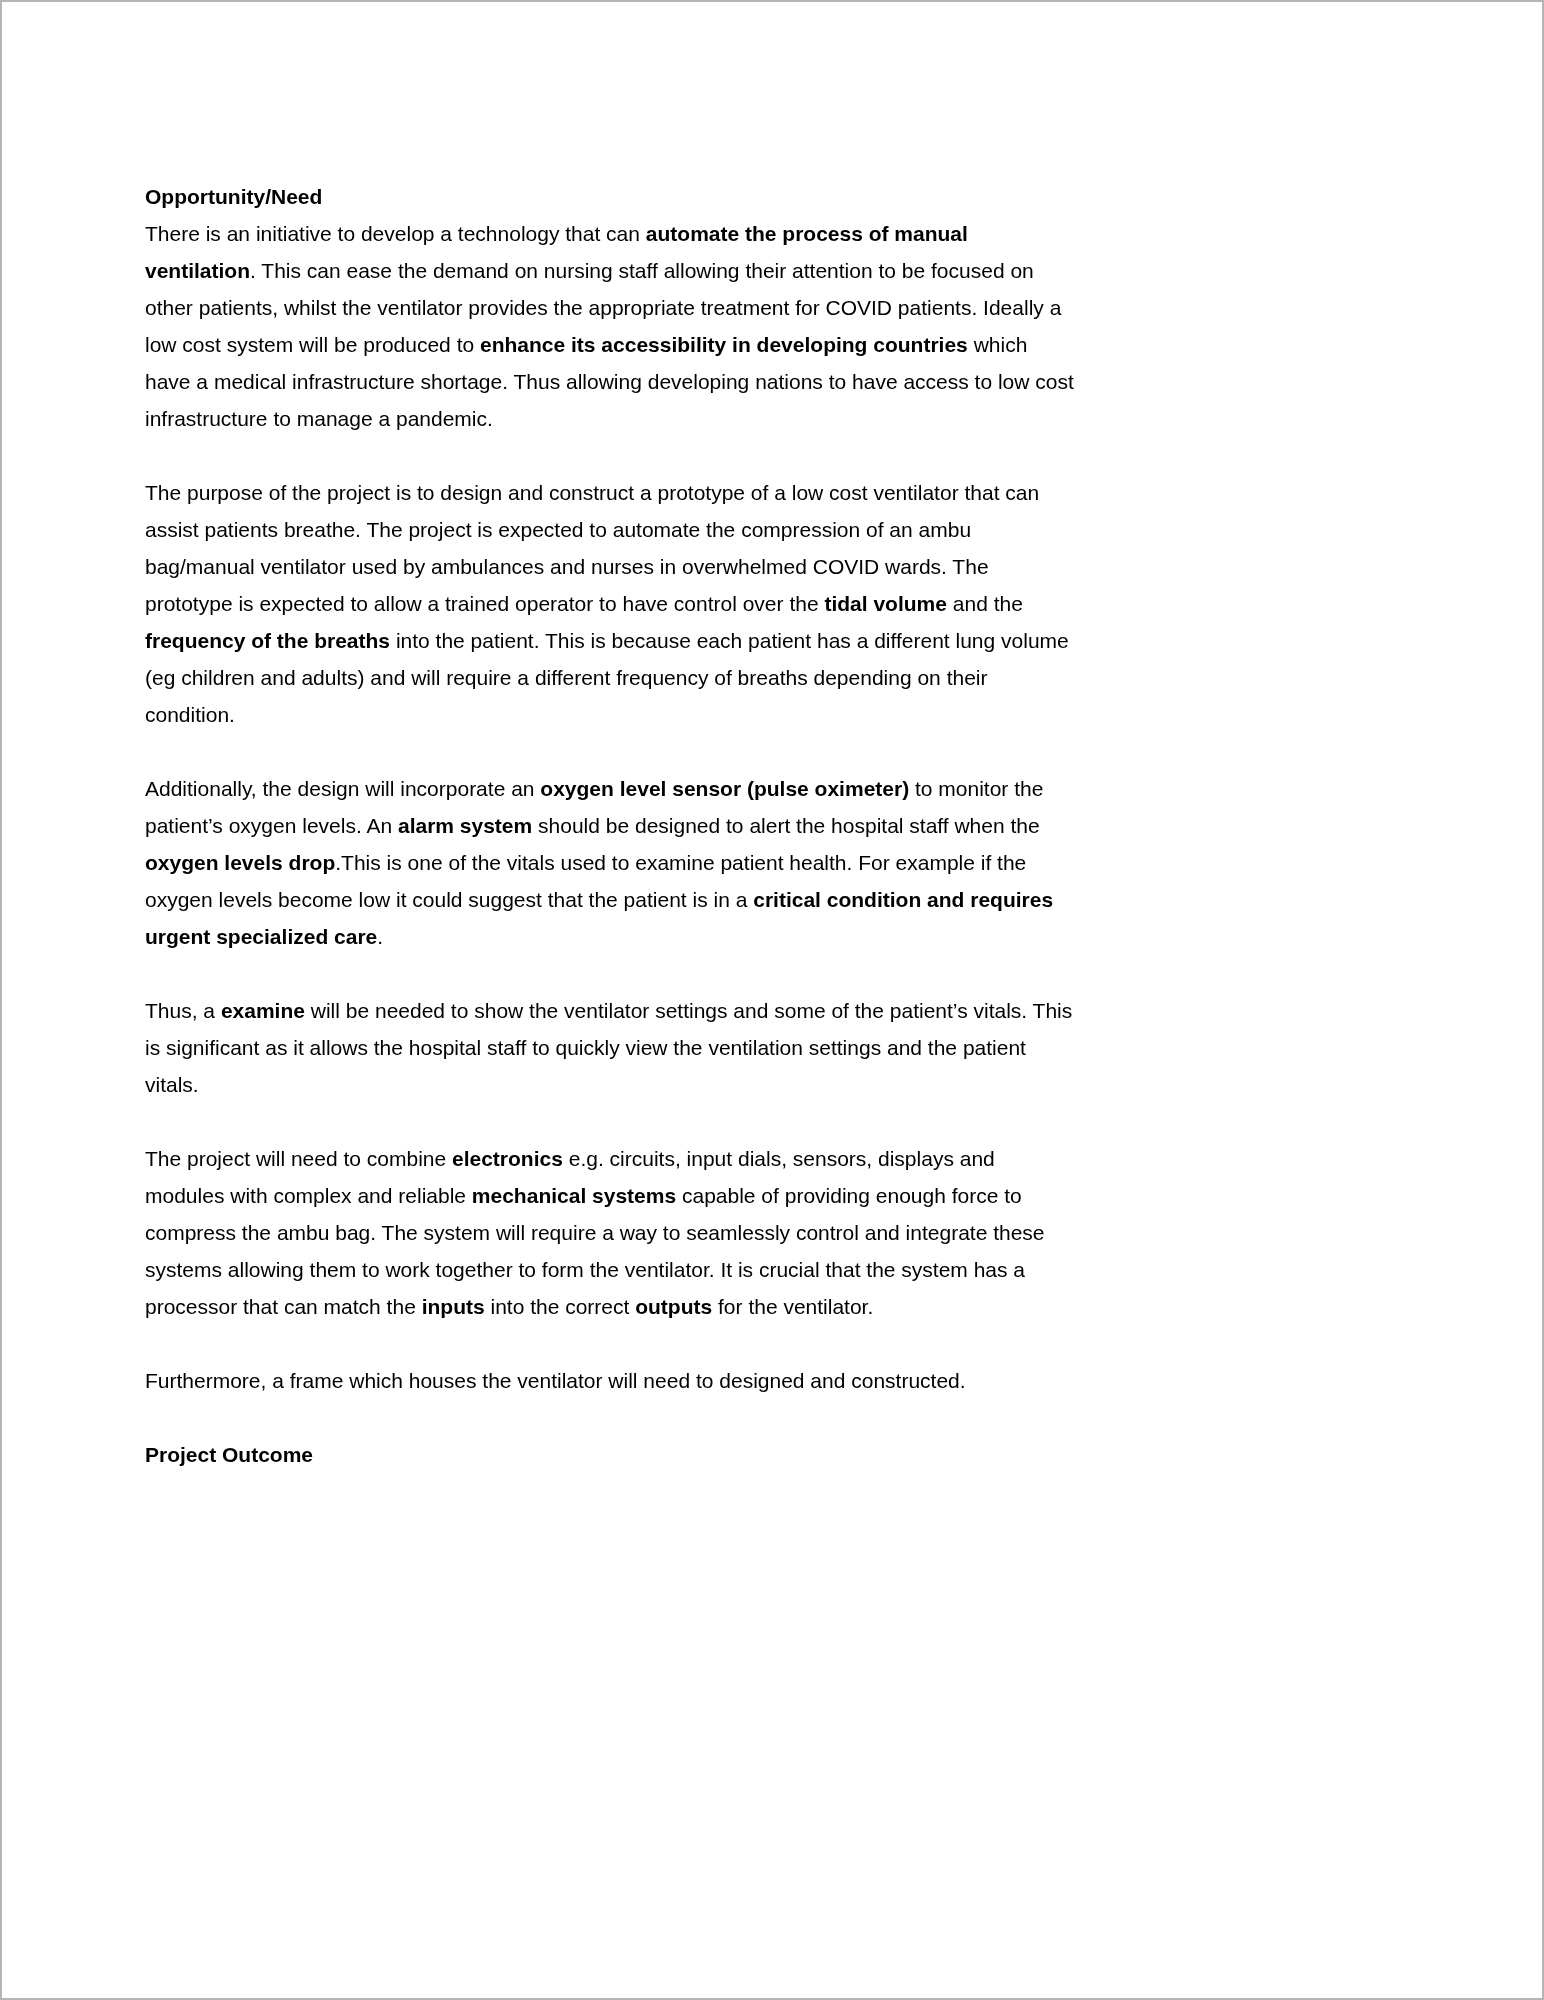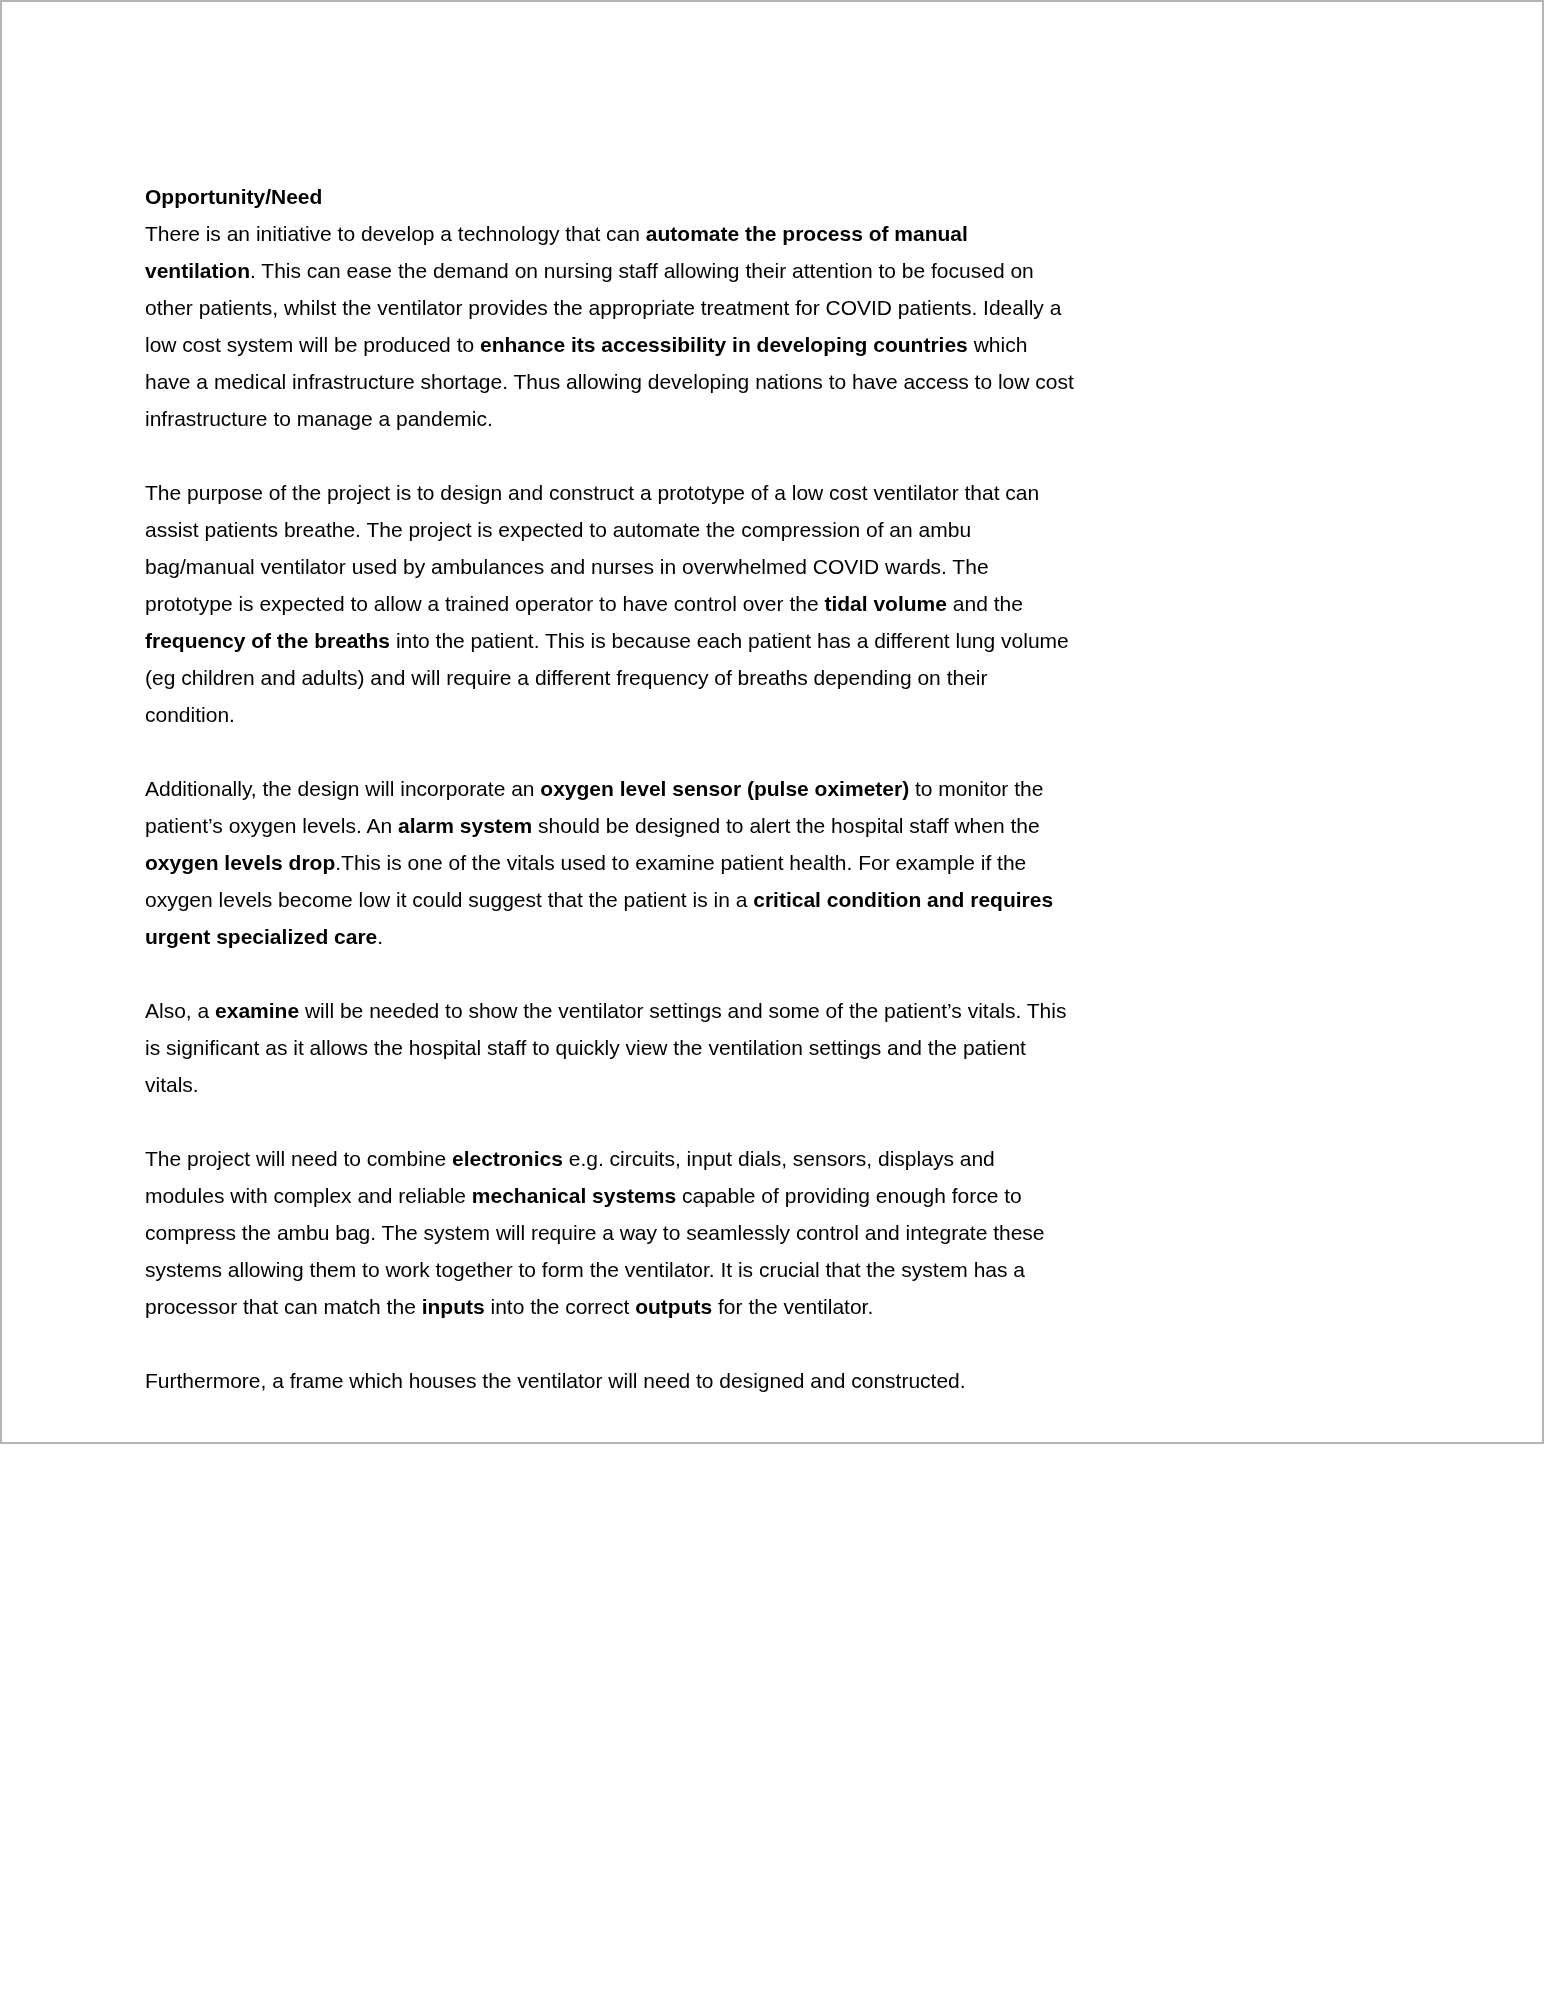--- a/index.html
+++ b/index.html
@@ -3,21 +3,21 @@
 <meta charset="utf-8">
 <style>
   html, body {
     margin: 0;
     padding: 0;
     background: #ffffff;
   }
   .page {
     position: relative;
     width: 1544px;
-    height: 1444px;
+    height: 2000px;
     background: #ffffff;
     box-sizing: border-box;
     border: 2px solid #b5b5b5;
     overflow: hidden;
     font-family: "Liberation Sans", "DejaVu Sans", sans-serif;
   }
   .doc {
     position: absolute;
     left: 143px;
     top: 176px;
@@ -43,18 +43,18 @@
 </style>
 </head>
 <body>
 
 <div class="page">
   <div class="doc">
       <p class="heading"><span class="b">Opportunity/Need</span></p>
       <p><span>There is an initiative to develop a technology that can </span><span class="b">automate the process of manual ventilation</span><span>. This can ease the demand on nursing staff allowing their attention to be focused on other patients, whilst the ventilator provides the appropriate treatment for COVID patients. Ideally a low cost system will be produced to </span><span class="b">enhance its accessibility in developing countries</span><span> which have a medical infrastructure shortage. Thus allowing developing nations to have access to low cost infrastructure to manage a pandemic.</span></p>
       <p><span>The purpose of the project is to design and construct a prototype of a low cost ventilator that can assist patients breathe. The project is expected to automate the compression of an ambu bag/manual ventilator used by ambulances and nurses in overwhelmed COVID wards. The prototype is expected to allow a trained operator to have control over the </span><span class="b">tidal volume</span><span> and the </span><span class="b">frequency of the breaths</span><span> into the patient. This is because each patient has a different lung volume (eg children and adults) and will require a different frequency of breaths depending on their condition.</span></p>
       <p><span>Additionally, the design will incorporate an </span><span class="b">oxygen level sensor (pulse oximeter)</span><span> to monitor the patient’s oxygen levels. An </span><span class="b">alarm system</span><span> should be designed to alert the hospital staff when the </span><span class="b">oxygen levels drop</span><span>.This is one of the vitals used to examine patient health. For example if the oxygen levels become low it could suggest that the patient is in a </span><span class="b">critical condition and requires urgent specialized care</span><span>.</span></p>
-      <p><span>Also, a </span><span class="b">examine</span><span> will be needed to show the ventilator settings and some of the patient’s vitals. This is significant as it allows the hospital staff to quickly view the ventilation settings and the patient vitals.</span></p>
+      <p><span>Thus, a </span><span class="b">examine</span><span> will be needed to show the ventilator settings and some of the patient’s vitals. This is significant as it allows the hospital staff to quickly view the ventilation settings and the patient vitals.</span></p>
       <p><span>The project will need to combine </span><span class="b">electronics</span><span> e.g. circuits, input dials, sensors, displays and modules with complex and reliable </span><span class="b">mechanical systems</span><span> capable of providing enough force to compress the ambu bag. The system will require a way to seamlessly control and integrate these systems allowing them to work together to form the ventilator. It is crucial that the system has a processor that can match the </span><span class="b">inputs</span><span> into the correct </span><span class="b">outputs</span><span> for the ventilator.</span></p>
       <p><span>Furthermore, a frame which houses the ventilator will need to designed and constructed.</span></p>
       <p class="heading"><span class="b">Project Outcome</span></p>
     </div>
 </div>
 
 </body></html>

